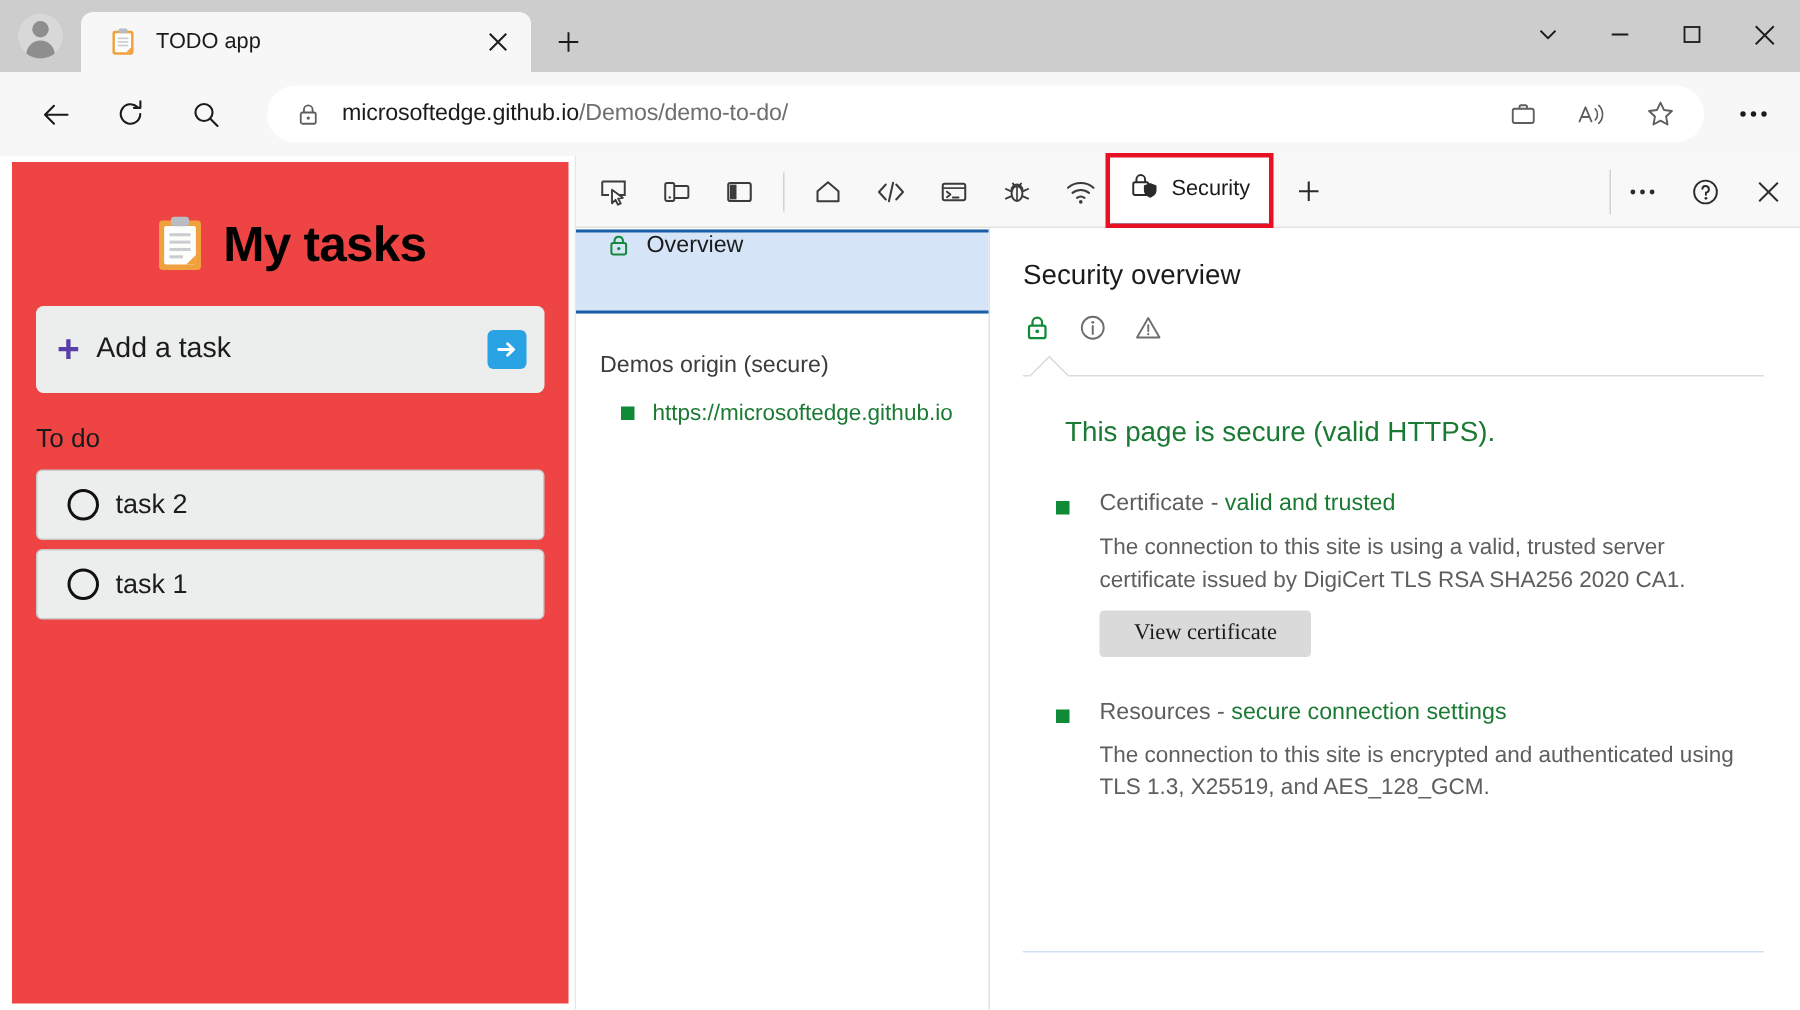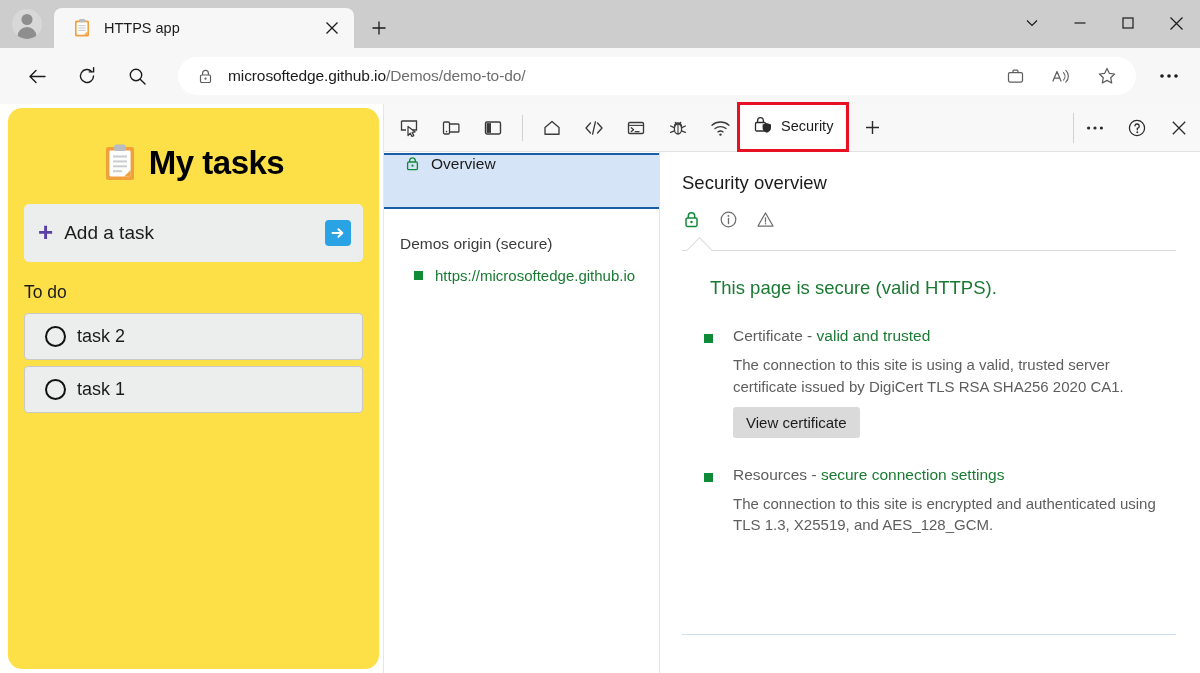--- a/index.html
+++ b/index.html
@@ -103,22 +103,22 @@
     position: absolute; top: 104px; left: 0; right: 0; bottom: 0;
     display: flex; background: #ffffff;
   }
 
   
   .viewport {
     width: 383px; flex: 0 0 383px; background: #ffffff;
     padding: 4px 4px 4px 8px; position: relative;
   }
   .todo-app {
-    width: 100%; height: 100%; background: #fde047;
-    border-radius: 14px; padding: 18px 16px 0 16px;
+    width: 100%; height: 100%; background: #ef4444;
+    border-radius: 0; padding: 18px 16px 0 16px;
   }
   .todo-title {
     display: flex; align-items: center; justify-content: center;
     gap: 12px; height: 74px;
   }
   .clipboard-icon { width: 34px; height: 40px; position: relative; }
   .todo-title-text {
     font-size: 33px; font-weight: bold; color: #000000;
     letter-spacing: -0.5px;
   }
@@ -222,22 +222,22 @@
     font-size: 18.5px; color: #1a7a33; margin: 26px 0 0 28px;
   }
   .sec-section { margin: 28px 0 0 22px; display: flex; gap: 20px; }
   .sec-bullet { width: 9px; height: 9px; background: #0f8a36; flex: none; margin-top: 7px; }
   .sec-section-body { flex: 1; min-width: 0; }
   .sec-head { font-size: 15.5px; color: #5e5e5e; margin-bottom: 9px; }
   .sec-head .ok { color: #1a7a33; }
   .sec-desc { font-size: 15px; color: #5e5e5e; line-height: 1.45; }
   .view-cert-btn {
     margin-top: 9px; background: #dadada; border: none; border-radius: 3px;
-    padding: 7px 13px; font-size: 15px; color: #1b1b1b;
-    font-family: Liberation Sans, sans-serif;
+    padding: 7px 23px; font-size: 15px; color: #1b1b1b;
+    font-family: Liberation Serif, serif;
   }
   .content-bottom-rule {
     margin-top: auto; height: 1px; background: #cfe0f5;
   }
   .bottom-pad { height: 38px; }
 </style>
 </head>
 <body>
 
 <div class="browser">
@@ -254,21 +254,21 @@
           <rect x="4.6" y="4.2" width="10.8" height="12.6" rx="0.8" fill="#fdfdfb"></rect>
           <rect x="7" y="1" width="6" height="3.2" rx="1.2" fill="#b9bcc0"></rect>
           <g fill="#c9ccd0">
             <rect x="6.4" y="7" width="7.2" height="1.1"></rect>
             <rect x="6.4" y="9.4" width="7.2" height="1.1"></rect>
             <rect x="6.4" y="11.8" width="7.2" height="1.1"></rect>
           </g>
           <path d="M15.4 13.6 L15.4 16.8 L12.2 16.8 Z" fill="#f0a03c"></path>
         </svg>
       </div>
-      <div class="tab-title">HTTPS app</div>
+      <div class="tab-title">TODO app</div>
       <div class="tab-close">
         <svg width="14" height="14" viewBox="0 0 14 14">
           <path d="M1.5 1.5 L12.5 12.5 M12.5 1.5 L1.5 12.5" stroke="#1b1b1b" stroke-width="1.3" fill="none"></path>
         </svg>
       </div>
     </div>
 
     <div class="newtab-btn">
       <svg width="16" height="16" viewBox="0 0 16 16">
         <path d="M8 1.5 V14.5 M1.5 8 H14.5" stroke="#1b1b1b" stroke-width="1.3" fill="none"></path>

